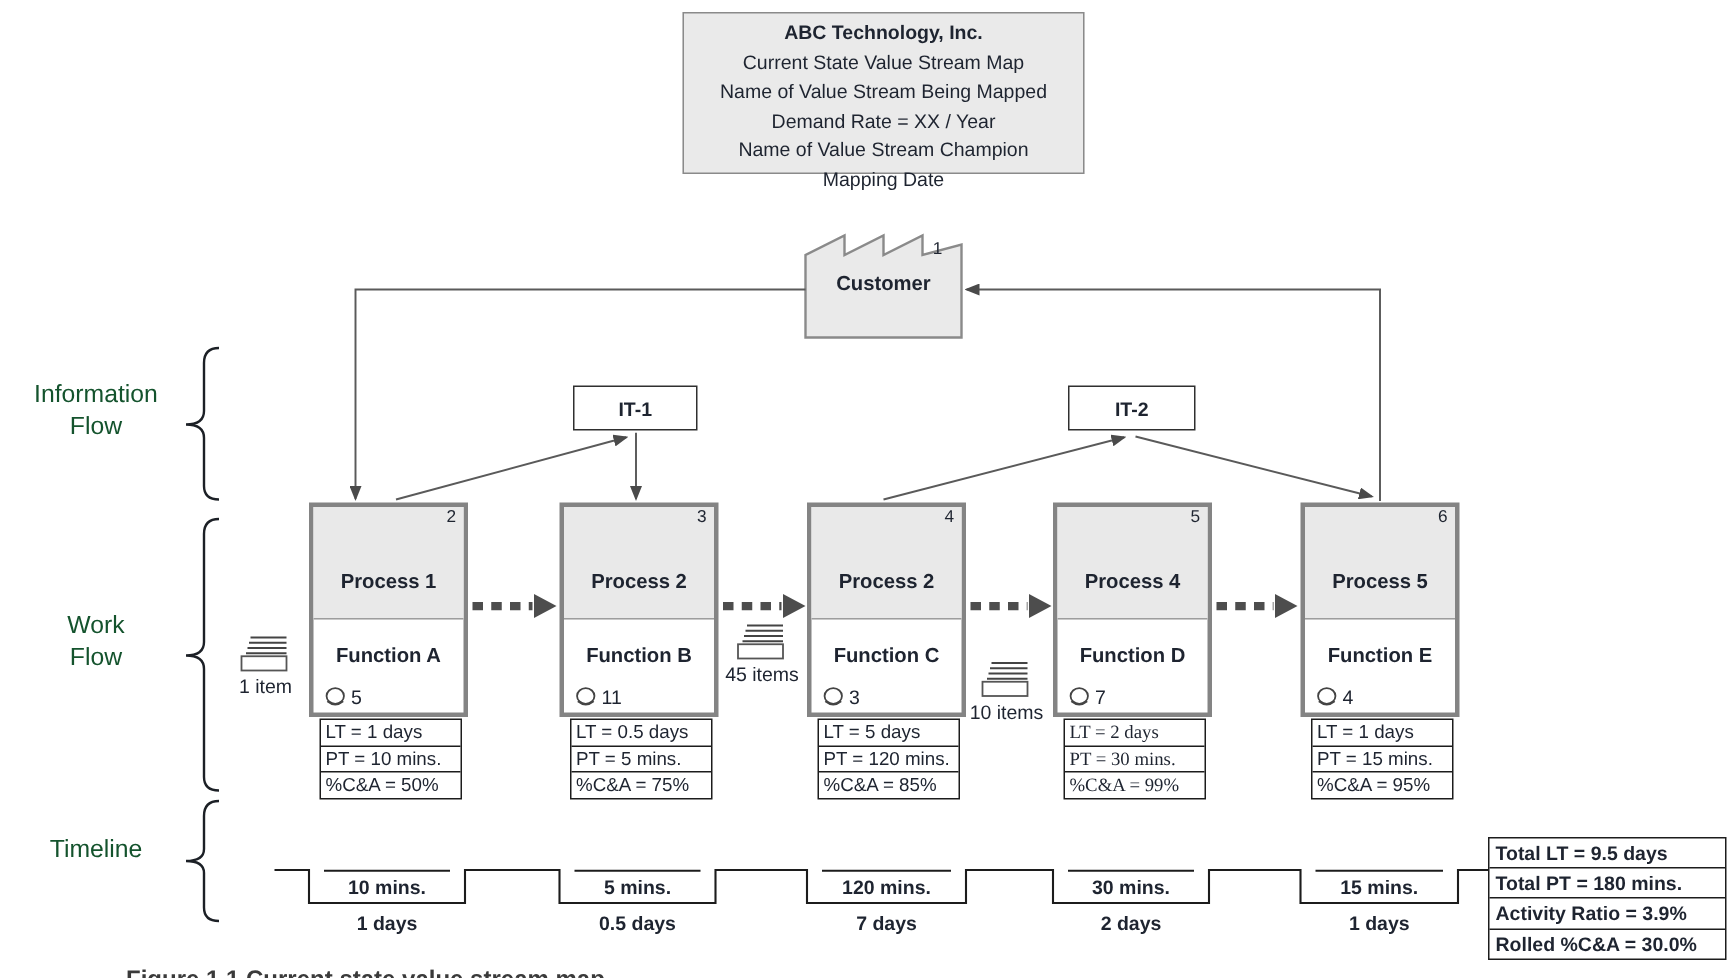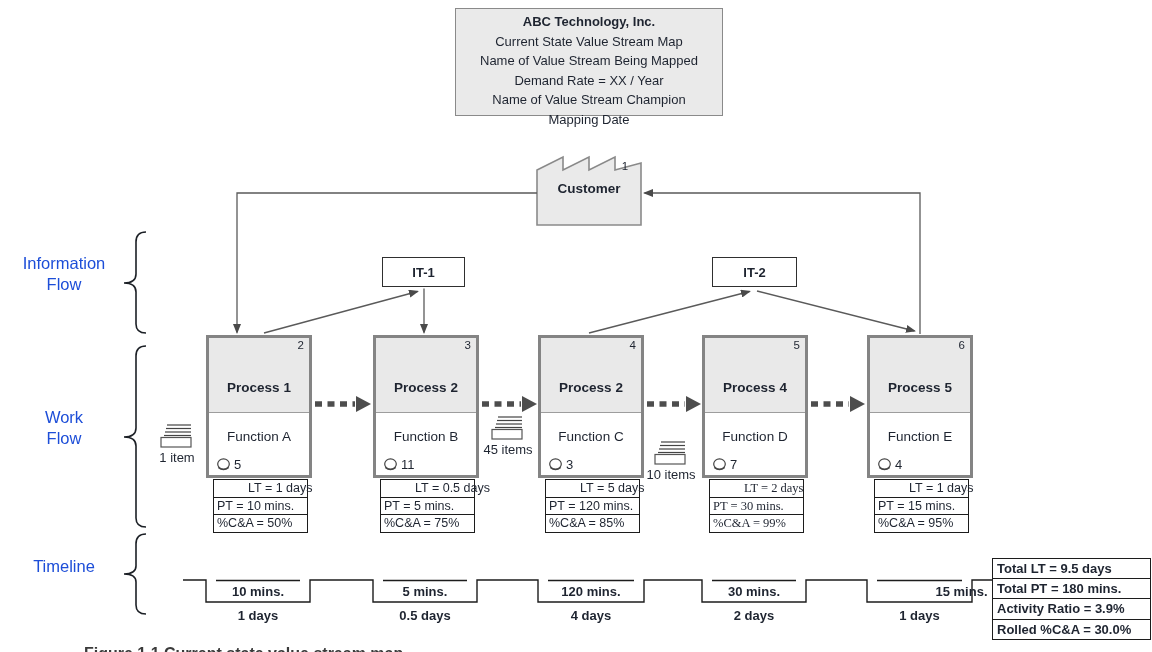--- a/index.html
+++ b/index.html
@@ -12,33 +12,33 @@
   .title-box{left:455px;top:8px;width:268px;height:108px;background:#eaeaea;border:1.5px solid #8a8a8a;
              text-align:center;font-size:13px;line-height:19.5px;padding-top:3px;box-sizing:border-box;}
   .title-box .t0{font-weight:bold;}
 
   .customer-label{left:537px;top:181px;width:104px;text-align:center;font-weight:bold;font-size:13.5px;}
   .customer-num{left:616px;top:160px;width:18px;text-align:center;font-size:11.5px;}
 
   .it-box{width:83px;height:30px;background:#fff;border:1.4px solid #2f2f2f;display:flex;
           align-items:center;justify-content:center;font-weight:bold;font-size:13px;box-sizing:border-box;}
 
-  .section-label{width:112px;text-align:center;font-size:16.5px;line-height:21px;color:#1d4ed8;}
+  .section-label{width:112px;text-align:center;font-size:16.5px;line-height:21px;color:#14532d;}
 
   .process{width:106px;height:143px;border:3px solid #848484;background:#fff;box-sizing:border-box;}
   .process-header{position:relative;height:74px;background:#e9e9e9;border-bottom:1.4px solid #9d9d9d;}
   .corner-num{position:absolute;top:1px;right:5px;font-size:11.5px;}
   .process-name{text-align:center;font-weight:bold;font-size:13.5px;padding-top:42px;}
   .process-body{position:relative;height:61px;}
-  .function-label{text-align:center;font-weight:normal;font-size:13.5px;padding-top:16px;}
+  .function-label{text-align:center;font-weight:bold;font-size:13.5px;padding-top:16px;}
   .operator{position:absolute;left:7px;bottom:2px;display:flex;align-items:center;gap:3px;font-size:13px;}
 
   .data-table{width:93px;background:#fff;border:1.6px solid #1c1c1c;font-size:12.5px;}
   .data-row{height:16.5px;line-height:16.5px;padding-left:3px;border-top:1.6px solid #1c1c1c;white-space:nowrap;}
-  .data-row:first-child{border-top:none;margin-left:31px;}
+  .data-row:first-child{border-top:none;}
 
   .inv{display:flex;flex-direction:column;align-items:center;width:50px;}
   .inv .lbl{font-size:13px;margin-top:2px;white-space:nowrap;}
 
   .tl-days,.tl-mins{position:absolute;text-align:center;font-weight:bold;font-size:13px;height:16px;}
   .tl-days{top:563px;margin-top:45px;} .tl-mins{top:584px;}
 
   .summary{left:992px;top:558px;width:157px;background:#fff;border:1.8px solid #1c1c1c;font-size:13px;font-weight:bold;}
   .summary .srow{height:19.2px;line-height:19.2px;padding-left:4px;border-top:1.6px solid #1c1c1c;white-space:nowrap;}
   .summary .srow:first-child{border-top:none;}
@@ -266,26 +266,26 @@
         </g>
       <rect x="3" y="14.5" width="30" height="9.5" fill="#fff" stroke="#555" stroke-width="1.2"></rect>
     </svg>
     <div class="lbl">10 items</div>
   </div>
 
   <div class="abs z tl-days" style="left:206px;width:104px;">1 days</div>
   <div class="abs z tl-mins" style="left:206px;width:104px;">10 mins.</div>
   <div class="abs z tl-days" style="left:373px;width:104px;">0.5 days</div>
   <div class="abs z tl-mins" style="left:373px;width:104px;">5 mins.</div>
-  <div class="abs z tl-days" style="left:538px;width:106px;">4 days</div>
+  <div class="abs z tl-days" style="left:538px;width:106px;">7 days</div>
   <div class="abs z tl-mins" style="left:538px;width:106px;">120 mins.</div>
   <div class="abs z tl-days" style="left:702px;width:104px;">2 days</div>
   <div class="abs z tl-mins" style="left:702px;width:104px;">30 mins.</div>
   <div class="abs z tl-days" style="left:867px;width:105px;">1 days</div>
-  <div class="abs z tl-mins" style="left:909px;width:105px;">15 mins.</div>
+  <div class="abs z tl-mins" style="left:867px;width:105px;">15 mins.</div>
 
   <div class="abs z summary">
     <div class="srow">Total LT = 9.5 days</div>
     <div class="srow">Total PT = 180 mins.</div>
     <div class="srow">Activity Ratio = 3.9%</div>
     <div class="srow">Rolled %C&amp;A = 30.0%</div>
   </div>
 
   <div class="abs z caption">Figure 1.1 Current state value stream map</div>
 

